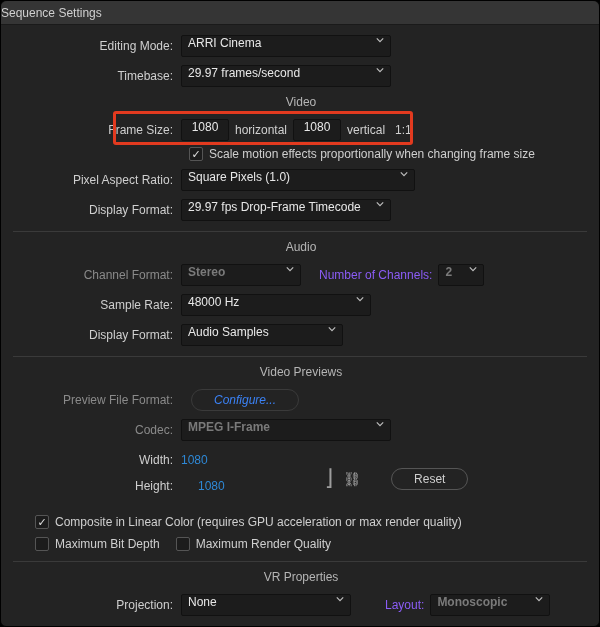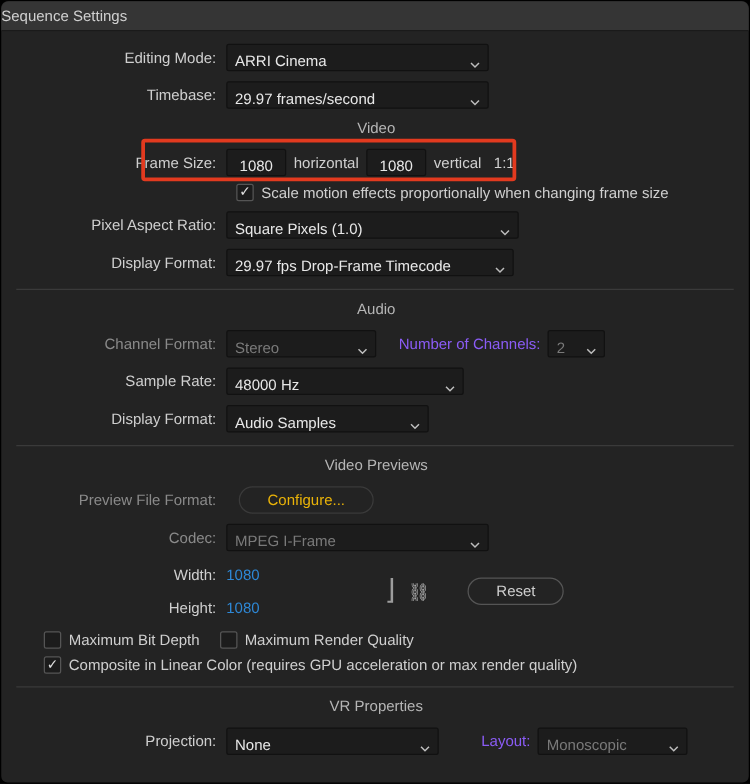--- a/index.html
+++ b/index.html
@@ -49,25 +49,25 @@
     display: flex; align-items: center; gap: 6px;
     flex: 1;
   }
   .select, .input {
     background: #1c1c1c;
     border: 1px solid #111;
     color: #e8e8e8;
     height: 22px;
     padding: 0 6px;
     font-size: 12px;
-    display: flex; align-items: flex-end; justify-content: space-between;
+    display: flex; align-items: flex-start; justify-content: space-between;
     border-radius: 2px;
   }
   .select { cursor: pointer; }
-  .select.disabled, .input.disabled { color: #7a7a7a; }
+  .select.disabled, .input.disabled { color: #7a7a7a; font-weight: bold; }
   .chev {
     width: 8px;
     margin-left: 6px;
     color: #bdbdbd;
   }
   .chev svg { width: 8px; height: 8px; display: block; }
   .input { width: 48px; }
   .input.narrow { width: 48px; justify-content: center; }
   .linkval { color: #2e88d6; }
   .plainval { color: #8b5cf6; }
@@ -102,21 +102,21 @@
     border: 1px solid #555;
     background: transparent;
     color: #cfcfcf;
     height: 22px;
     padding: 0 22px;
     border-radius: 11px;
     font-size: 12px;
     display: inline-flex; align-items: center; justify-content: center;
     cursor: pointer;
   }
-  .btn.dim { color: #eab308; border-color: #3a3a3a; }
+  .btn.dim { color: #3b82f6; border-color: #3a3a3a; font-style: italic; }
   .bracket-cell {
     display:flex; align-items:center; gap:10px;
   }
   .bracket {
     color: #9d9d9d; font-size: 22px; line-height: 1;
     transform: translateY(-1px);
   }
   .linkicon { font-size: 14px; color: #bdbdbd; }
   .highlight-box {
     border: 3px solid #e23a1f;
@@ -203,21 +203,21 @@
               </svg>
             </span>
         </div>
       </div>
     </div>
 
 
     <div class="row">
       <div class="label">Display Format:</div>
       <div class="fieldarea">
-        <div class="select" style="width:230px;">
+        <div class="select" style="width:210px;">
           <span>29.97 fps Drop-Frame Timecode</span>
           <span class="chev">
               <svg viewBox="0 0 10 10">
                 <path d="M1 3l4 4 4-4" fill="none" stroke="currentColor" stroke-width="1.5"></path>
               </svg>
             </span>
         </div>
       </div>
     </div>
 
@@ -304,49 +304,49 @@
     </div>
 
     <div style="display:flex; align-items:center;">
       <div style="flex:0 0 auto;">
         <div class="row" style="margin-bottom:4px;">
           <div class="label">Width:</div>
           <div class="fieldarea">
             <span class="linkval">1080</span>
           </div>
         </div>
-        <div class="row" style="margin-bottom:0;">
+        <div class="row" style="margin-bottom:12px;gap:17px;">
           <div class="label">Height:</div>
           <div class="fieldarea">
             <span class="linkval">1080</span>
           </div>
         </div>
       </div>
       <div class="bracket-cell" style="margin-left:100px;">
         <span class="bracket">⌋</span>
         <span class="linkicon">⛓</span>
         <span class="btn" style="margin-left:20px;">
             <span>Reset</span>
           </span>
       </div>
     </div>
 
+    <div class="checkrow">
+      <span class="checkbox checked"></span>
+      <span class="cklabel">Composite in Linear Color (requires GPU acceleration or max render quality)</span>
+    </div>
+
     <div class="checkrow" style="margin-top:8px;">
       <span class="checkbox"></span>
       <span class="cklabel">Maximum Bit Depth</span>
       <span style="width:16px;"></span>
       <span class="checkbox"></span>
       <span class="cklabel">Maximum Render Quality</span>
     </div>
 
-    <div class="checkrow">
-      <span class="checkbox checked"></span>
-      <span class="cklabel">Composite in Linear Color (requires GPU acceleration or max render quality)</span>
-    </div>
-
     <hr class="divider">
 
     <div class="section-title">VR Properties</div>
 
     <div class="row">
       <div class="label">Projection:</div>
       <div class="fieldarea">
         <div class="select" style="width:170px;">
           <span>None</span>
           <span class="chev">

